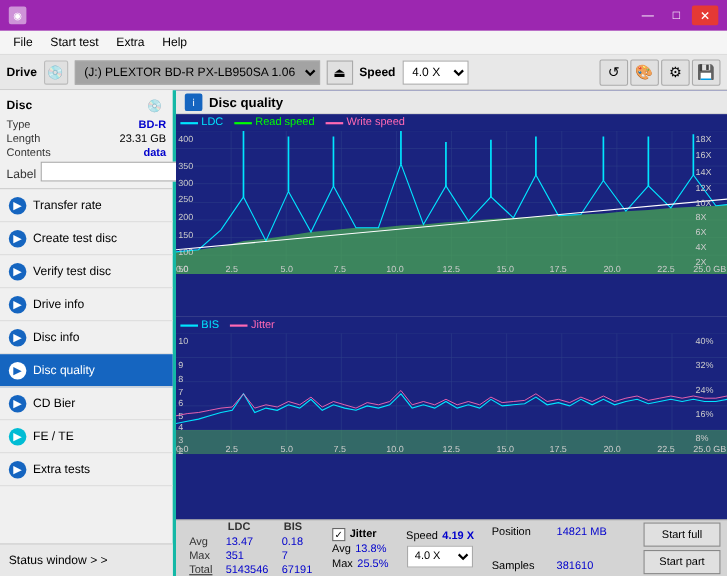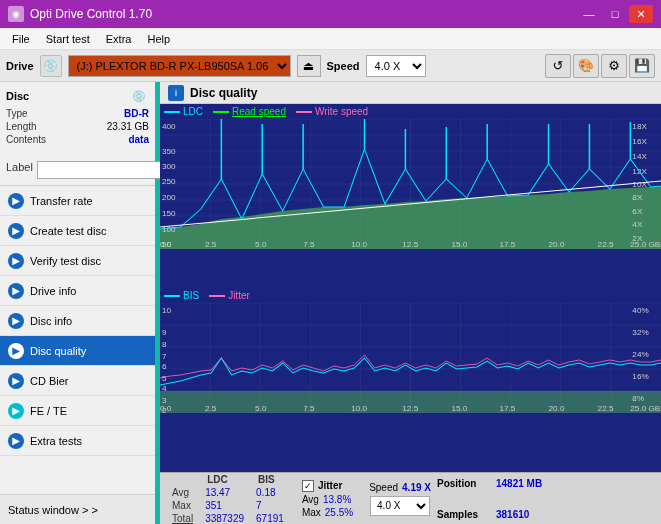--- a/index.html
+++ b/index.html
@@ -40,38 +40,38 @@
       background: #e8e8e8;
       height: 32px;
       display: flex;
       align-items: center;
       padding: 0 6px;
       gap: 6px;
       border-bottom: 1px solid #ccc;
     }
     .drive-label { font-size: 11px; font-weight: bold; }
     .drive-icon { width: 22px; height: 22px; background: #e0e0e0; border: 1px solid #bbb; border-radius: 2px; display: flex; align-items: center; justify-content: center; font-size: 12px; }
-    .drive-select { height: 22px; font-size: 11px; background: #c2410c; border: 1px solid #aaa; padding: 1px 4px; min-width: 180px; }
+    .drive-select { height: 22px; font-size: 11px; background: #a3a3a3; border: 1px solid #aaa; padding: 1px 4px; min-width: 180px; }
     .drive-eject { width: 24px; height: 22px; background: #e0e0e0; border: 1px solid #aaa; cursor: pointer; display: flex; align-items: center; justify-content: center; font-size: 12px; }
     .speed-label { font-size: 11px; font-weight: bold; }
     .speed-select { height: 22px; font-size: 11px; background: white; border: 1px solid #aaa; padding: 1px 4px; width: 60px; }
     .toolbar-icons { display: flex; gap: 2px; margin-left: auto; }
     .toolbar-icon-btn { width: 26px; height: 24px; background: #e0e0e0; border: 1px solid #aaa; cursor: pointer; display: flex; align-items: center; justify-content: center; font-size: 13px; border-radius: 2px; }
 
     
     .main-area {
       display: flex;
       height: calc(524px - 28px - 22px - 32px);
     }
 
     
     .sidebar {
       width: 160px;
       background: #f0f0f0;
-      border-right: 5px solid #14b8a6;
+      border-right: 3px solid #14b8a6;
       display: flex;
       flex-direction: column;
       flex-shrink: 0;
     }
 
     
     .disc-panel {
       padding: 6px;
       border-bottom: 1px solid #ccc;
     }
@@ -80,21 +80,21 @@
       justify-content: space-between;
       align-items: center;
       margin-bottom: 4px;
     }
     .disc-title { font-weight: bold; font-size: 11px; }
     .disc-icon { width: 20px; height: 16px; display: flex; align-items: center; justify-content: center; }
     .disc-row { display: flex; justify-content: space-between; margin-bottom: 2px; font-size: 10px; }
     .disc-key { color: #333; }
     .disc-val { color: #0000cc; font-weight: bold; }
     .disc-val-black { color: #000; }
-    .label-row { display: flex; align-items: flex-start; gap: 4px; margin-top: 16px; }
+    .label-row { display: flex; align-items: flex-end; gap: 4px; margin-top: 2px; }
     .label-input { height: 18px; border: 1px solid #aaa; font-size: 10px; padding: 1px 2px; flex: 1; background: white; }
     .label-btn { width: 18px; height: 18px; background: #e0e0e0; border: 1px solid #aaa; cursor: pointer; font-size: 10px; display: flex; align-items: center; justify-content: center; }
 
     
     .nav-items { flex: 1; display: flex; flex-direction: column; }
     .nav-item {
       height: 30px;
       display: flex;
       align-items: center;
       gap: 6px;
@@ -171,21 +171,20 @@
       padding: 0 8px;
       width: 70px;
     }
   </style>
 </head>
 <body>
 
 <div class="title-bar">
   <div class="title-bar-left">
     <div class="title-icon">◉</div>
-    <span class="title-text">Opti Drive Control 1.70</span>
   </div>
   <div class="title-controls">
     <button class="title-btn minimize">—</button>
     <button class="title-btn maximize">□</button>
     <button class="title-btn close">✕</button>
   </div>
 </div>
 
 <div class="menu-bar">
   <span class="menu-item">File</span>
@@ -295,21 +294,21 @@
     <div class="charts-container">
 
       <div style="flex:1; position:relative; background:#1a237e;">
         <div class="legend" style="background:#1a237e; padding:2px 4px;">
           <div class="legend-item">
             <div class="legend-dot" style="background:#00e5ff; height:2px; width:16px;"></div>
             <span style="color:#00e5ff; font-size:10px;">LDC</span>
           </div>
           <div class="legend-item">
             <div class="legend-dot" style="background:#00ff00; height:2px; width:16px;"></div>
-            <span style="color:#00ff00; font-size:10px;text-decoration:underline;">Read speed</span>
+            <span style="color:#00ff00; font-size:10px;">Read speed</span>
           </div>
           <div class="legend-item">
             <div class="legend-dot" style="background:#ff69b4; height:2px; width:16px;"></div>
             <span style="color:#ff69b4; font-size:10px;">Write speed</span>
           </div>
         </div>
         <svg width="100%" height="130" style="display:block; background:#1a237e;" viewBox="0 0 490 130" preserveAspectRatio="none">
 
           <line x1="0" y1="0" x2="490" y2="0" stroke="#2e3f8a" stroke-width="0.5"></line>
           <line x1="0" y1="16" x2="490" y2="16" stroke="#2e3f8a" stroke-width="0.5"></line>
@@ -461,21 +460,21 @@
               <td style="padding:1px 6px; color:#0000cc;">13.47</td>
               <td style="padding:1px 6px; color:#0000cc;">0.18</td>
             </tr>
             <tr>
               <td style="padding:1px 6px; color:#333;">Max</td>
               <td style="padding:1px 6px; color:#0000cc;">351</td>
               <td style="padding:1px 6px; color:#0000cc;">7</td>
             </tr>
             <tr>
               <td style="padding:1px 6px; color:#333;text-decoration:underline;">Total</td>
-              <td style="padding:1px 6px; color:#0000cc;">3387329</td>
+              <td style="padding:1px 6px; color:#0000cc;">5143546</td>
               <td style="padding:1px 6px; color:#0000cc;">67191</td>
             </tr>
           </tbody>
         </table>
 
         <div style="font-size:10px; display:flex; flex-direction:column; gap:2px; margin-left:6px;">
           <div style="display:flex; align-items:center; gap:4px;">
             <div style="width:12px; height:12px; border:1px solid #666; background:white; display:flex; align-items:center; justify-content:center; font-size:9px;">✓</div>
             <span style="font-weight:bold;">Jitter</span>
           </div>
@@ -492,27 +491,31 @@
         <div style="font-size:10px; display:flex; flex-direction:column; gap:3px; margin-left:10px; align-items:center;">
           <div style="display:flex; gap:4px;">
             <span>Speed</span>
             <span style="color:#0000cc; font-weight:bold;">4.19 X</span>
           </div>
           <select style="height:20px; font-size:10px; border:1px solid #aaa; background:white; padding:0 2px; width:60px;">
             <option>4.0 X</option>
           </select>
         </div>
 
-        <div style="font-size:10px; display:flex; flex-direction:column; gap:20px; margin-left:0;font-weight:bold;">
+        <div style="font-size:10px; display:flex; flex-direction:column; gap:20px; margin-left:10px;">
           <div style="display:flex; gap:4px;">
             <span style="width:55px;">Position</span>
             <span style="color:#0000cc;">14821 MB</span>
           </div>
           <div style="display:flex; gap:4px;align-items:flex-end;">
             <span style="width:55px;">Samples</span>
             <span style="color:#0000cc;">381610</span>
           </div>
         </div>
 
+        <div style="display:flex; flex-direction:column; gap:3px; margin-left:auto;">
+          <button class="action-btn">Start full</button>
+          <button class="action-btn">Start part</button>
+        </div>
       </div>
     </div>
   </div>
 </div>
 
 </body></html>

